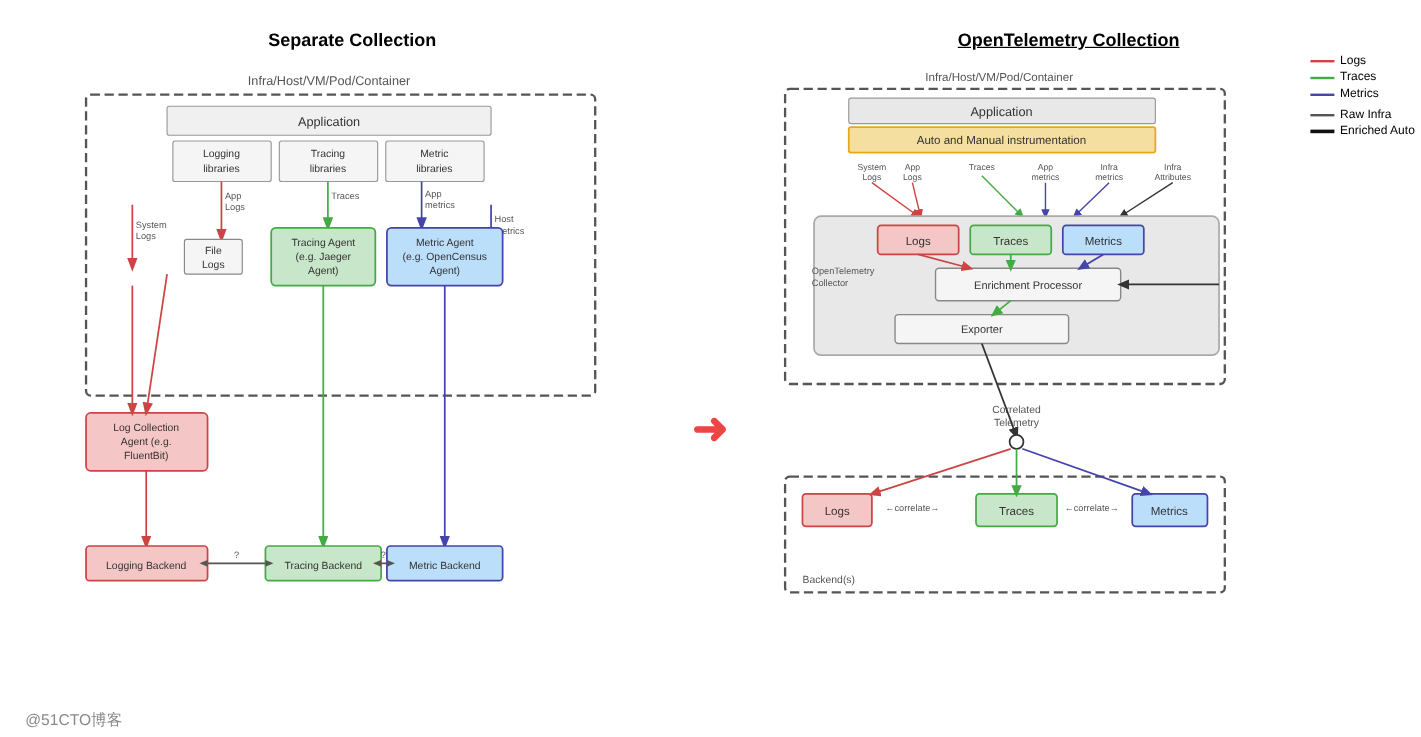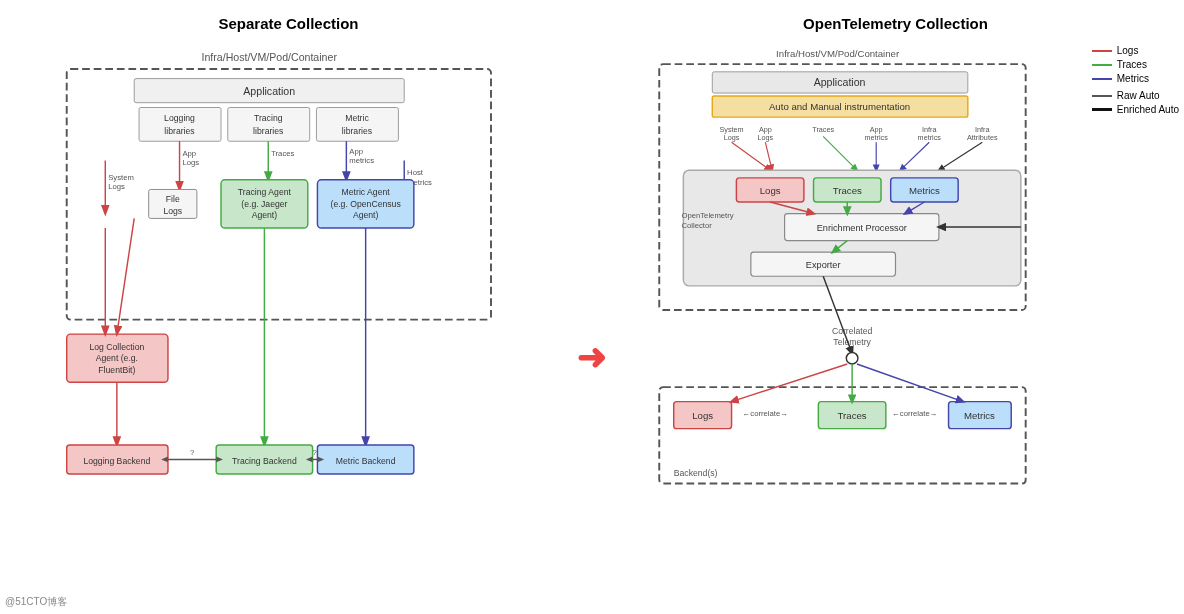--- a/index.html
+++ b/index.html
@@ -10,35 +10,36 @@
       font-family: Arial, sans-serif;
       font-size: 11px;
       overflow: hidden;
       position: relative;
     }
 
     .main-container {
       display: flex;
       width: 100%;
       height: 100%;
-      padding: 10px;
+      padding: 20px;
       justify-content: center;
     }
 
     
     .left-section {
       flex: 1;
       position: relative;
       padding: 5px;
     }
 
     .right-section {
       flex: 1;
       position: relative;
       padding: 5px;
+      text-decoration: underline;
     }
 
     .section-title {
       text-align: center;
       font-size: 15px;
       font-weight: bold;
       margin-bottom: 8px;
     }
 
     
@@ -64,22 +65,22 @@
     
     .left-diagram {
       position: relative;
       width: 100%;
       height: 530px;
     }
 
     .watermark {
       position: absolute;
       bottom: 5px;
-      left: 5px;
-      font-size: 10px;
+      left: 21px;
+      font-size: 13px;
       color: #888;
     }
   </style>
 </head>
 <body>
 
 <div class="main-container">
 
   <div class="left-section">
     <div class="section-title">Separate Collection</div>
@@ -314,21 +315,21 @@
       <div class="legend-line" style="background:#4a4;"></div>
       <span>Traces</span>
     </div>
     <div class="legend-item">
       <div class="legend-line" style="background:#44a;"></div>
       <span>Metrics</span>
     </div>
     <div style="margin-top:6px;"></div>
     <div class="legend-item">
       <div class="legend-line" style="background:#555;"></div>
-      <span>Raw Auto</span>
+      <span>Raw Infra</span>
     </div>
     <div class="legend-item">
       <div class="legend-line" style="background:#111;height:3px;"></div>
       <span>Enriched Auto</span>
     </div>
   </div>
 
   <div class="watermark">@51CTO博客</div>
 </div>
 

